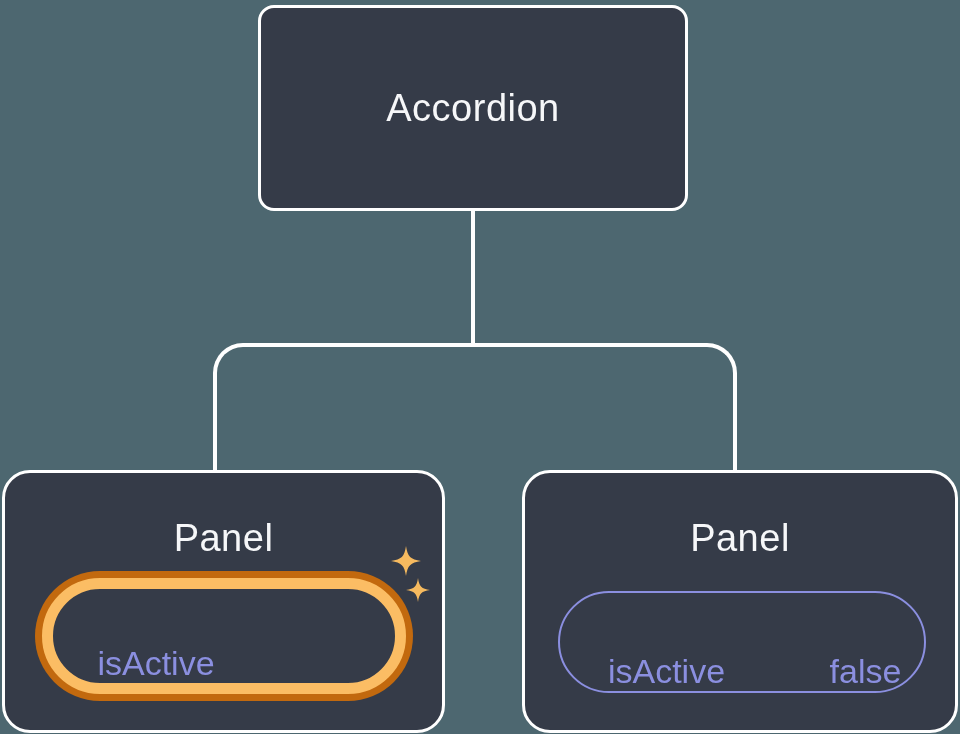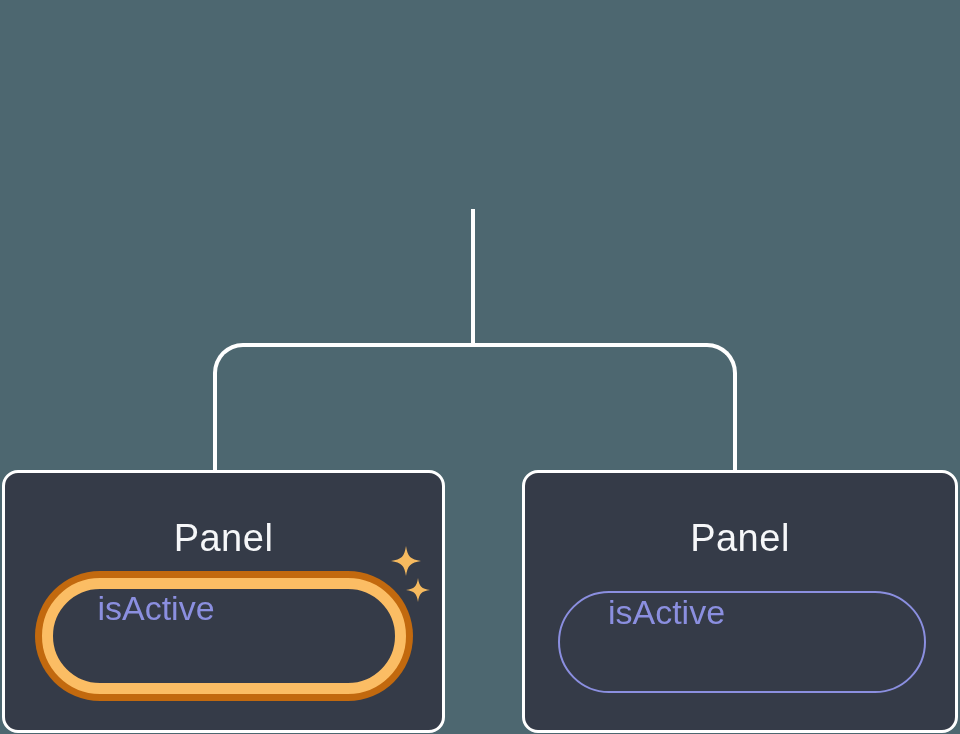--- a/index.html
+++ b/index.html
@@ -61,42 +61,42 @@
     box-sizing: border-box;
   }
 
   
   .panel {
     position: absolute;
     top: 470px;
     height: 263px;
     background: #353B48;
     border: 3px solid #FFFFFF;
-    border-radius: 16px;
+    border-radius: 28px;
     box-sizing: border-box;
   }
   .panel-left  { left: 2px;   width: 443px; }
   .panel-right { left: 522px; width: 436px; }
   .panel-title {
     position: absolute;
     top: 44px;
     left: 0;
     width: 100%;
     text-align: center;
     color: #F6F7F9;
     font-size: 38px;
     font-weight: 500;
     letter-spacing: 0.5px;
   }
 
   
   .pill {
     position: absolute;
     display: flex;
-    align-items: flex-start;
+    align-items: flex-end;
     box-sizing: border-box;
     overflow: hidden;
     gap: 16px;
   }
   .pill-cell {
     display: flex;
     align-items: center;
     justify-content: center;
     color: #8B8FE0;
     font-size: 34px;
@@ -139,20 +139,23 @@
     position: absolute;
   }
   .sparkle-large { left: 391px; top: 546px; width: 30px; height: 30px; }
   .sparkle-small { left: 406px; top: 578px; width: 24px; height: 24px; }
 </style>
 </head>
 <body>
 
 <div class="canvas">
 
+  <div class="node accordion-node">
+    <span class="node-title">Accordion</span>
+  </div>
 
   <div class="connector-trunk"></div>
   <div class="connector-branch"></div>
 
   <div class="panel panel-left">
     <div class="panel-title">Panel</div>
     <div class="pill pill-highlighted">
       <div class="pill-cell cell-key">isActive</div>
       <div class="pill-divider"></div>
     </div>
@@ -163,16 +166,17 @@
   </svg>
   <svg class="sparkle sparkle-small" viewBox="0 0 24 24">
     <path d="M12 0 C13.2 8.4 15.6 10.8 24 12 C15.6 13.2 13.2 15.6 12 24 C10.8 15.6 8.4 13.2 0 12 C8.4 10.8 10.8 8.4 12 0 Z" fill="#F6BA5F"></path>
   </svg>
 
   <div class="panel panel-right">
     <div class="panel-title">Panel</div>
     <div class="pill pill-normal">
       <div class="pill-cell cell-key">isActive</div>
       <div class="pill-divider"></div>
+      <div class="pill-cell cell-value">false</div>
     </div>
   </div>
 
 </div>
 
 </body></html>

